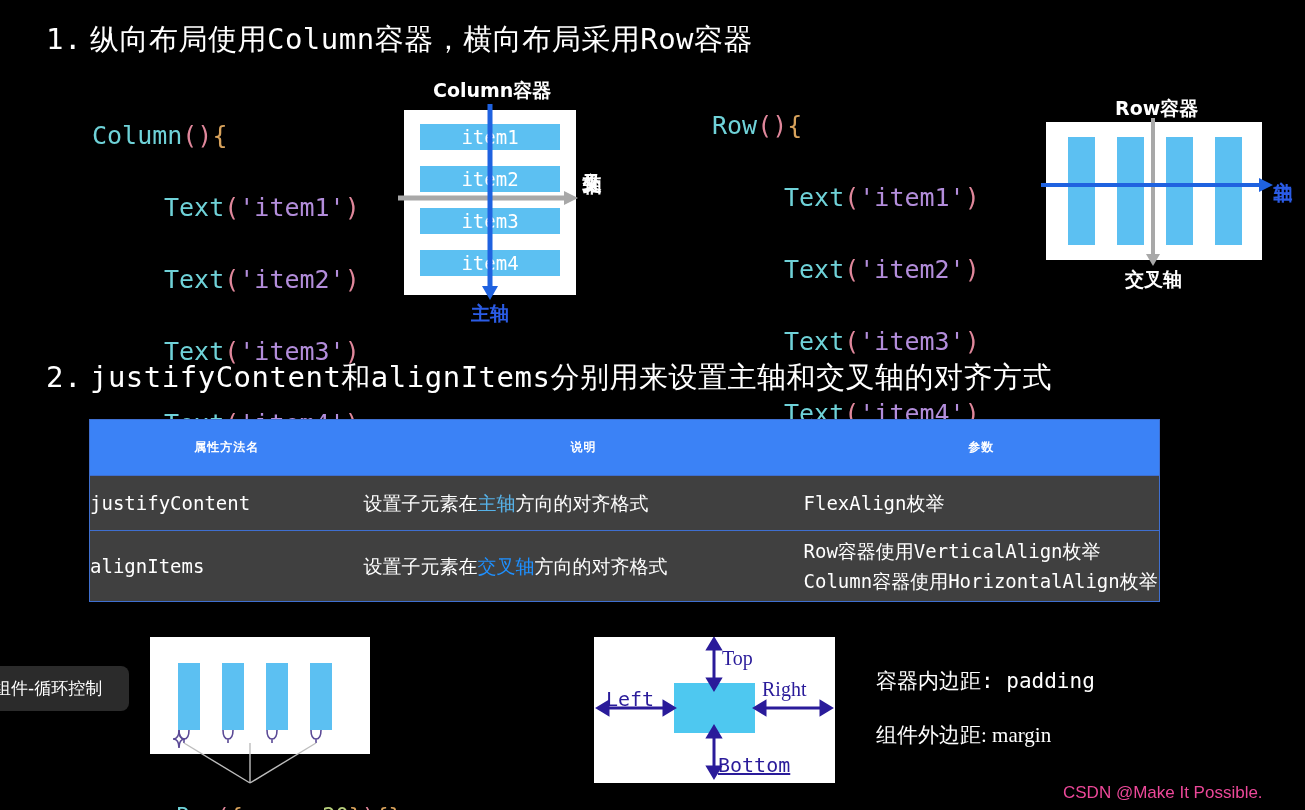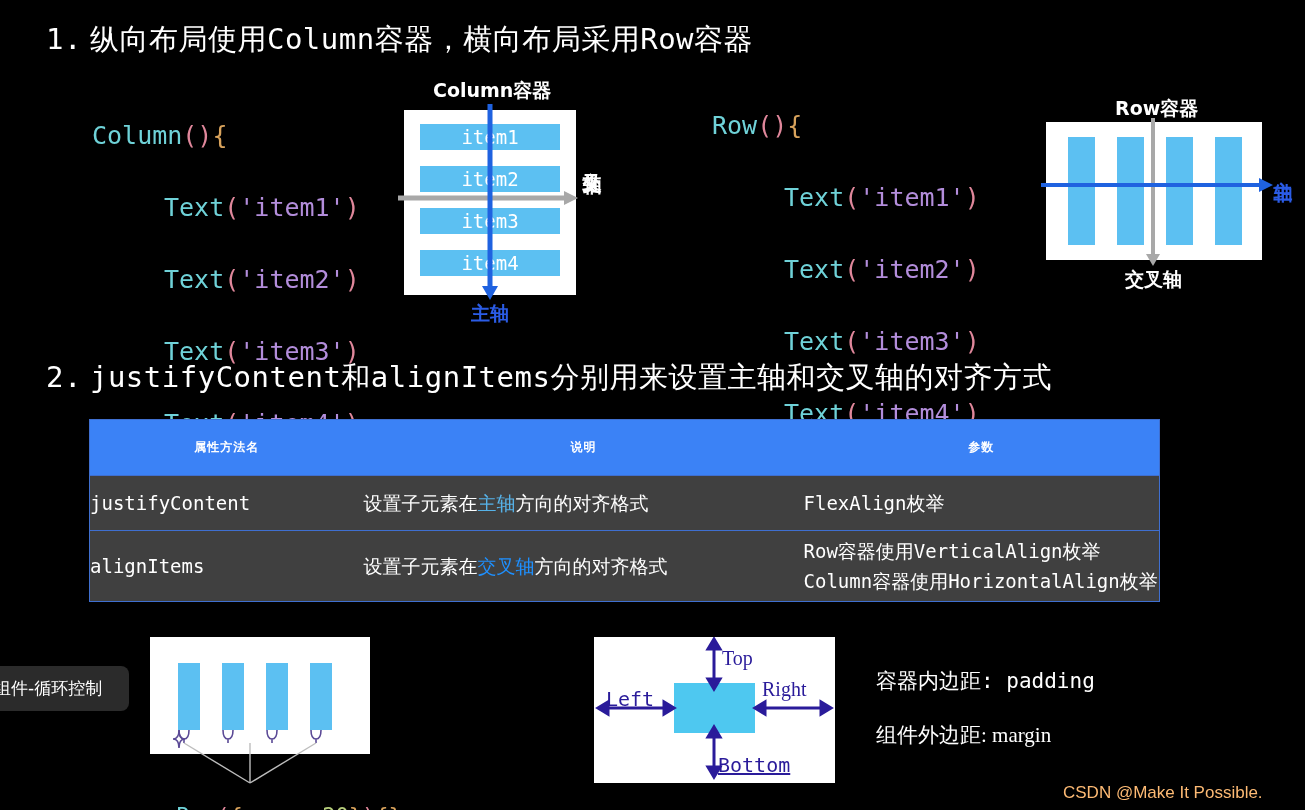--- a/index.html
+++ b/index.html
@@ -137,21 +137,21 @@
     font-family: "DejaVu Sans Mono", "Liberation Mono", monospace;
     font-size: 21px;
     color: #ffffff;
     white-space: nowrap;
   }
 
   
   .watermark {
     font-family: "Liberation Sans", sans-serif;
     font-size: 17px;
-    color: #fdba74;
+    color: #ec4899;
     white-space: nowrap;
   }
 
   
   .chip {
     background: #2b2b2b;
     border-radius: 8px;
     color: #ffffff;
     font-family: "DejaVu Sans", "Liberation Sans", sans-serif;
     font-size: 17px;

